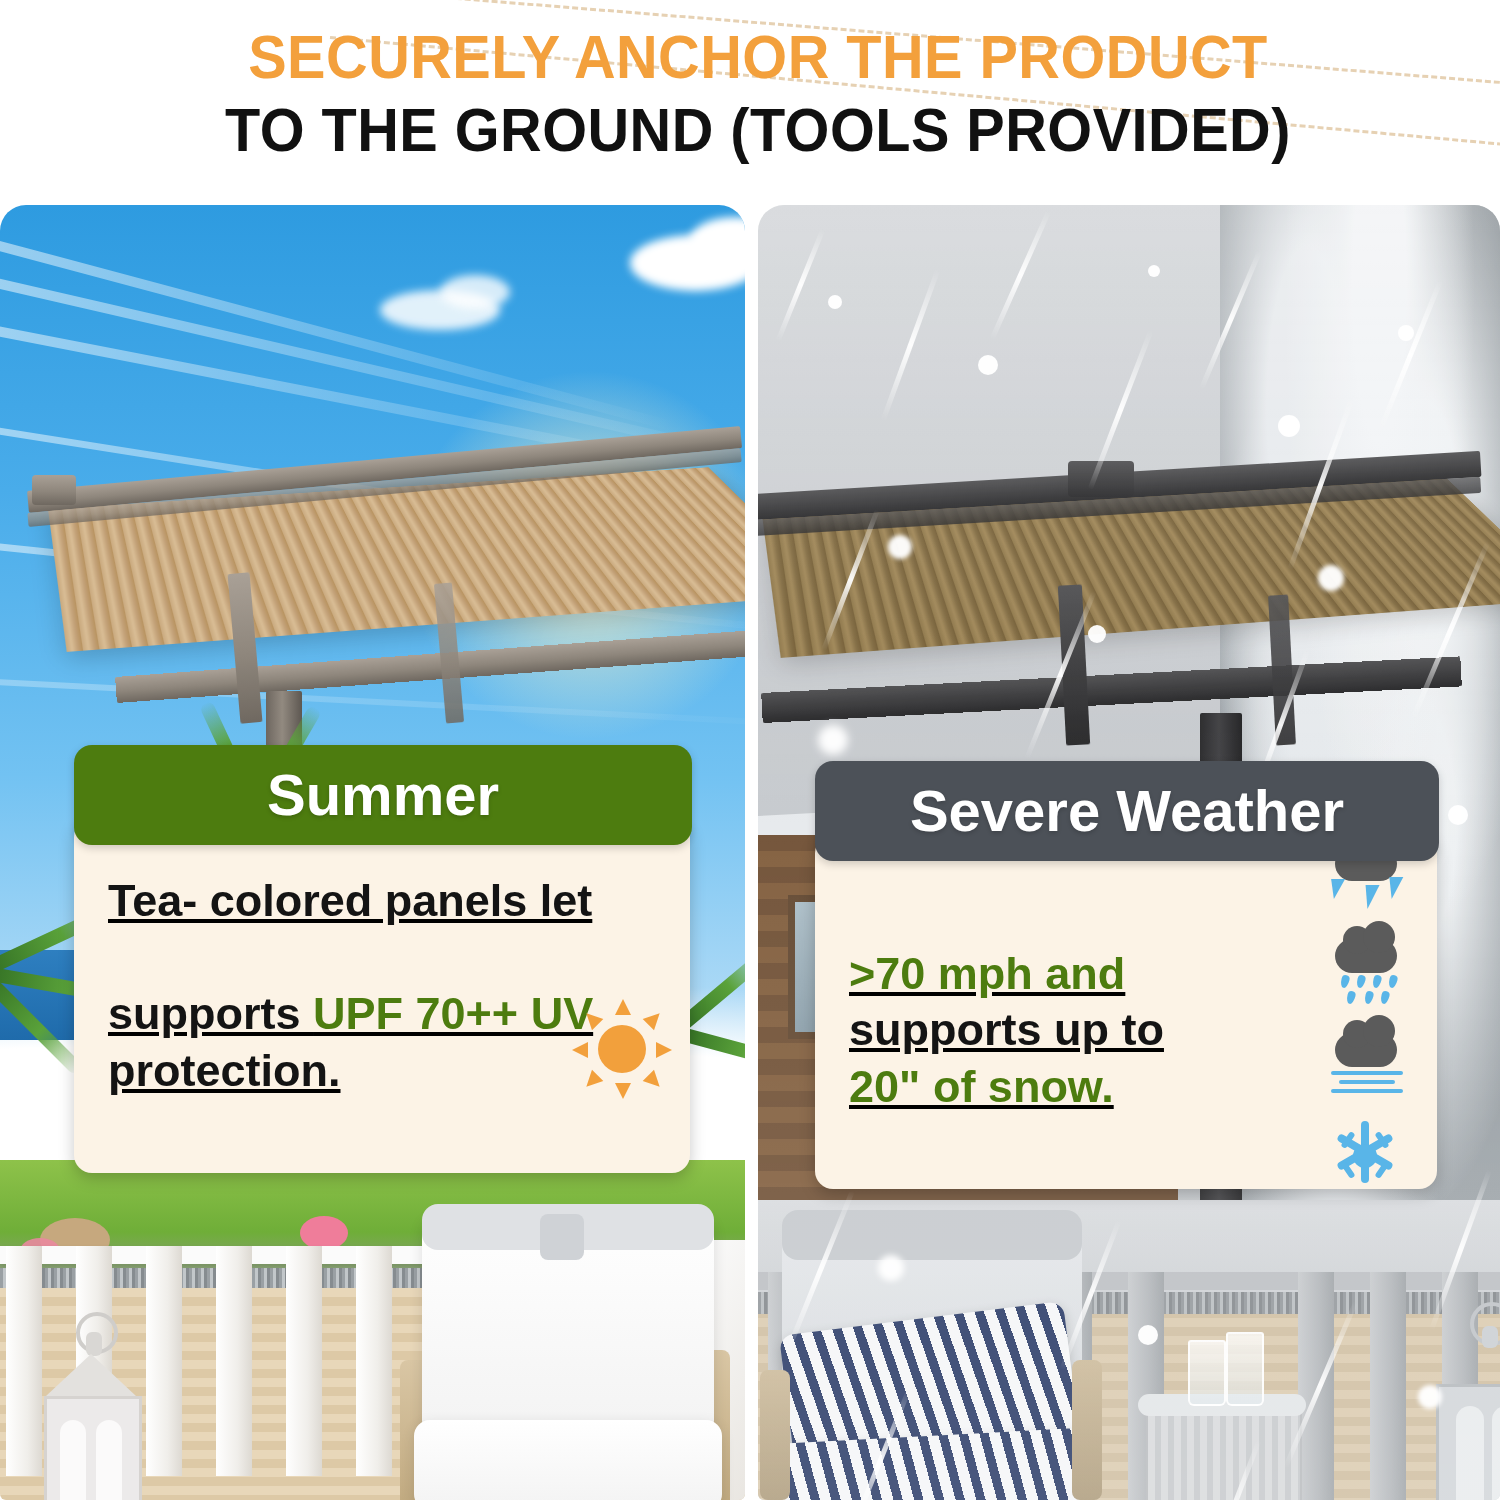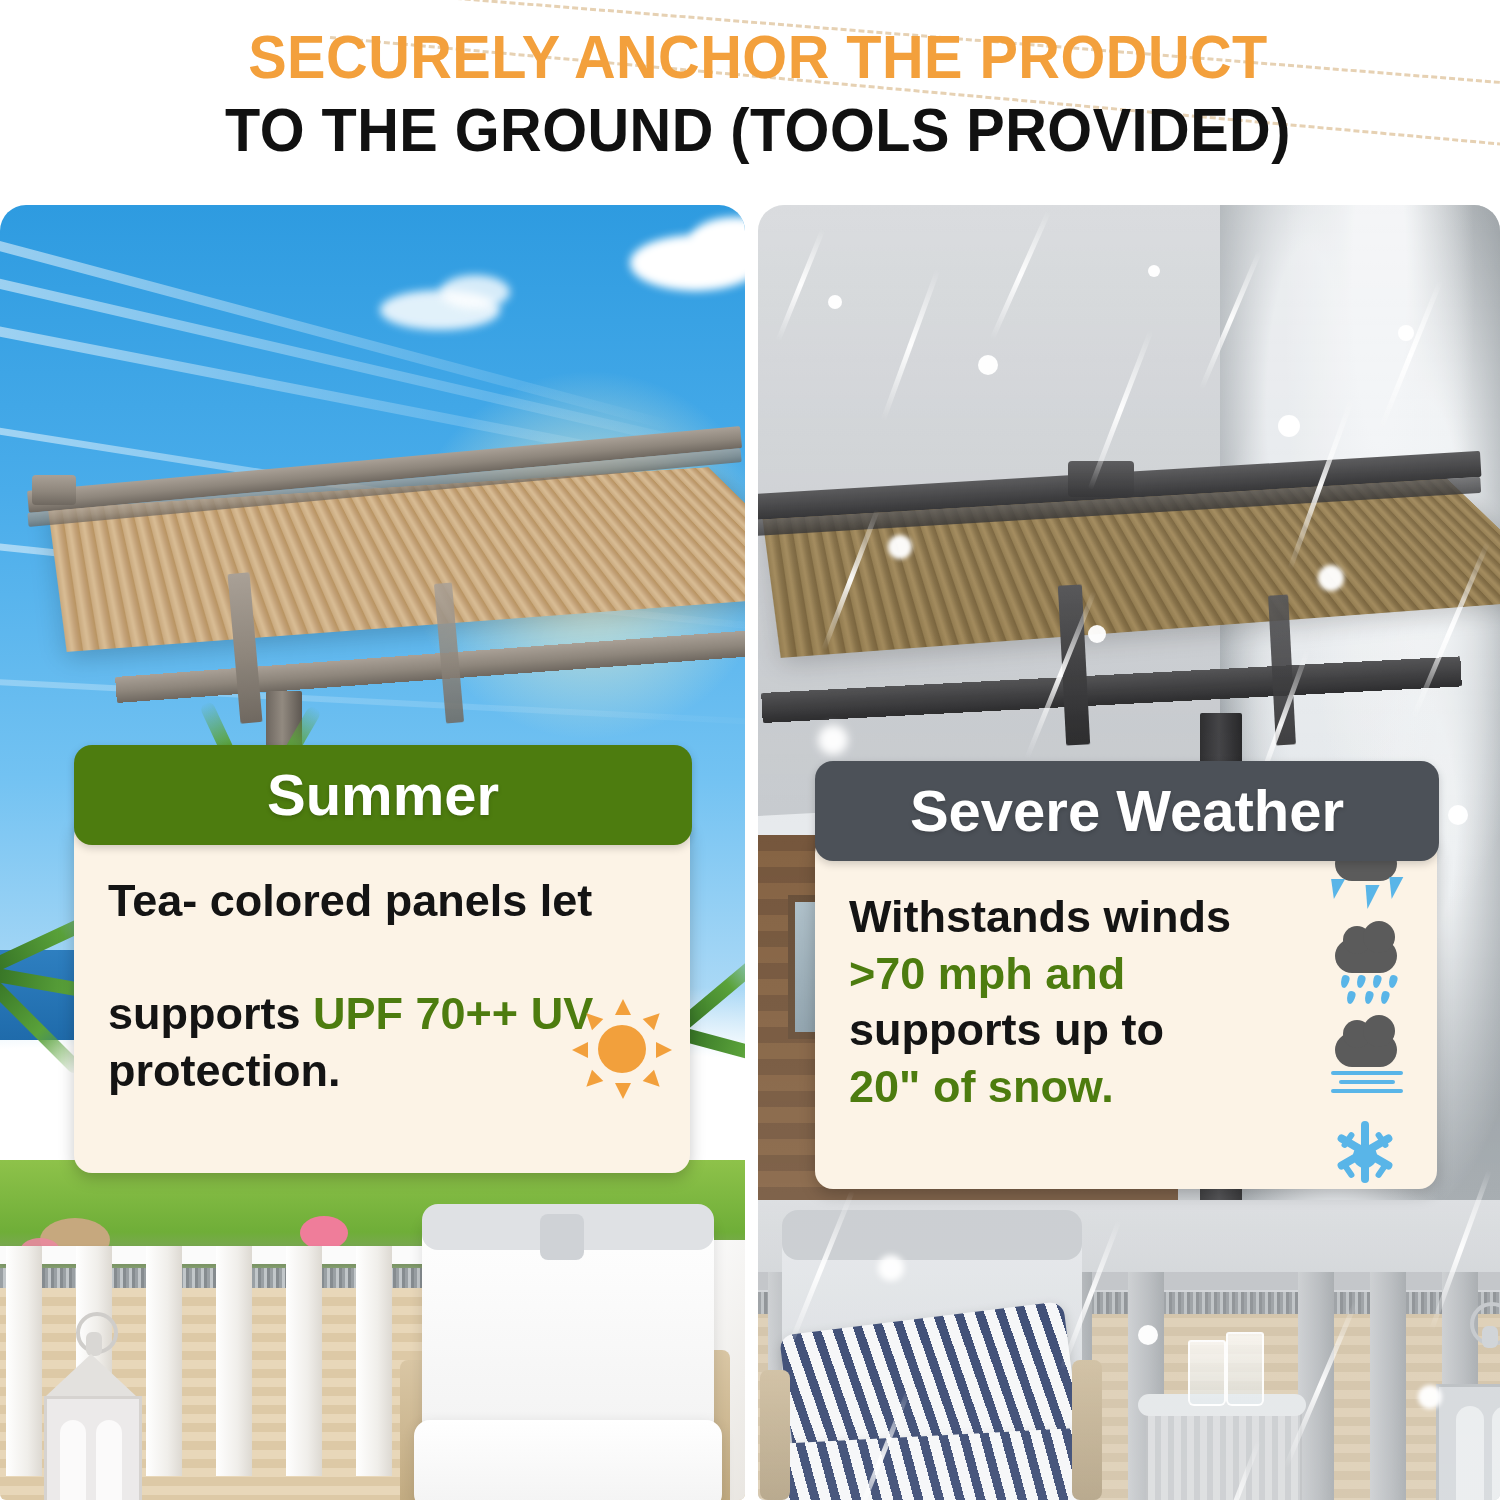--- a/index.html
+++ b/index.html
@@ -103,21 +103,21 @@
   .mist{position:absolute;inset:0;background:linear-gradient(180deg,rgba(255,255,255,.16),rgba(255,255,255,.05) 40%,rgba(255,255,255,.2));}
 
   
   .card{position:absolute;}
   .card-head{position:relative;border-radius:18px;height:100px;display:flex;align-items:center;z-index:2;
     box-shadow:0 3px 8px rgba(0,0,0,.18);}
   .card-head .ht{width:100%;text-align:center;color:#ffffff;font-weight:bold;
     font-family:"Liberation Sans Narrow","Liberation Sans",sans-serif;font-size:58px;line-height:1;
     text-shadow:0 2px 4px rgba(0,0,0,.18);}
   .card-body{position:relative;margin-top:-26px;background:#FCF3E6;border-radius:18px;
-    box-shadow:0 5px 16px rgba(0,0,0,.22);padding:54px 0 0 0;z-index:1;}
+    box-shadow:0 5px 16px rgba(0,0,0,.22);padding:54px 0 0 0;z-index:1;text-decoration:underline;}
   .card-copy{font-family:"Liberation Sans Narrow","Liberation Sans",sans-serif;
     font-weight:bold;font-size:45px;line-height:1.26;color:#141414;}
   .hl{color:#4d7c0f;}
 
   .sun-icon{position:absolute;}
   .wx-col{position:absolute;display:flex;flex-direction:column;align-items:center;}
   .wx{position:relative;margin-bottom:6px;}
 
   .cloudshape{position:relative;width:62px;height:34px;background:#5b5b5b;border-radius:17px;}
   .cloudshape:before{content:"";position:absolute;left:8px;top:-13px;width:28px;height:28px;border-radius:50%;background:#5b5b5b;}
@@ -360,21 +360,21 @@
       <div class="flake" style="left:120px;top:1050px;width:26px;height:26px;filter:blur(3px);"></div>
       <div class="flake" style="left:380px;top:1120px;width:20px;height:20px;"></div>
       <div class="flake" style="left:660px;top:1180px;width:24px;height:24px;filter:blur(2px);"></div>
 
       <div class="card" style="left:57px;top:540px;width:624px;margin-top:16px;">
         <div class="card-head" style="background:#4C5158;">
           <div class="ht">Severe Weather</div>
         </div>
         <div class="card-body" style="width:622px;height:300px;">
           <div class="card-copy" style="padding:0 0 0 34px;width:440px;">
-            <span>Withstands winds</span><br>
+            <br>
             <span class="hl">&gt;70 mph and</span><br>
             <span>supports up to</span><br>
             <span class="hl">20" of snow.</span>
           </div>
 
           <div class="wx-col" style="left:492px;top:-6px;width:120px;">
 
             <div class="wx" style="width:100px;height:84px;">
               <div class="cloudshape" style="left:18px;top:18px;"></div>
               <div style="position:absolute;left:12px;top:50px;width:0;height:0;border-left:7px solid transparent;border-right:7px solid transparent;border-top:20px solid #59B5E8;transform:skewX(-12deg);"></div>

